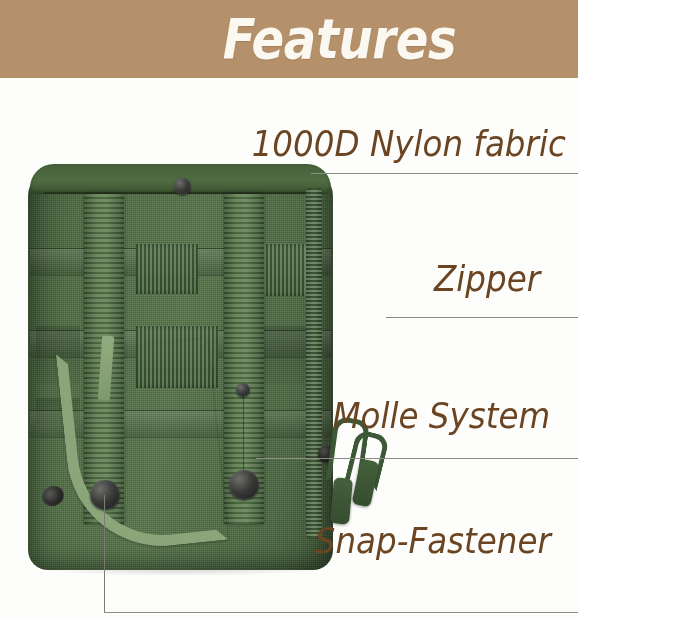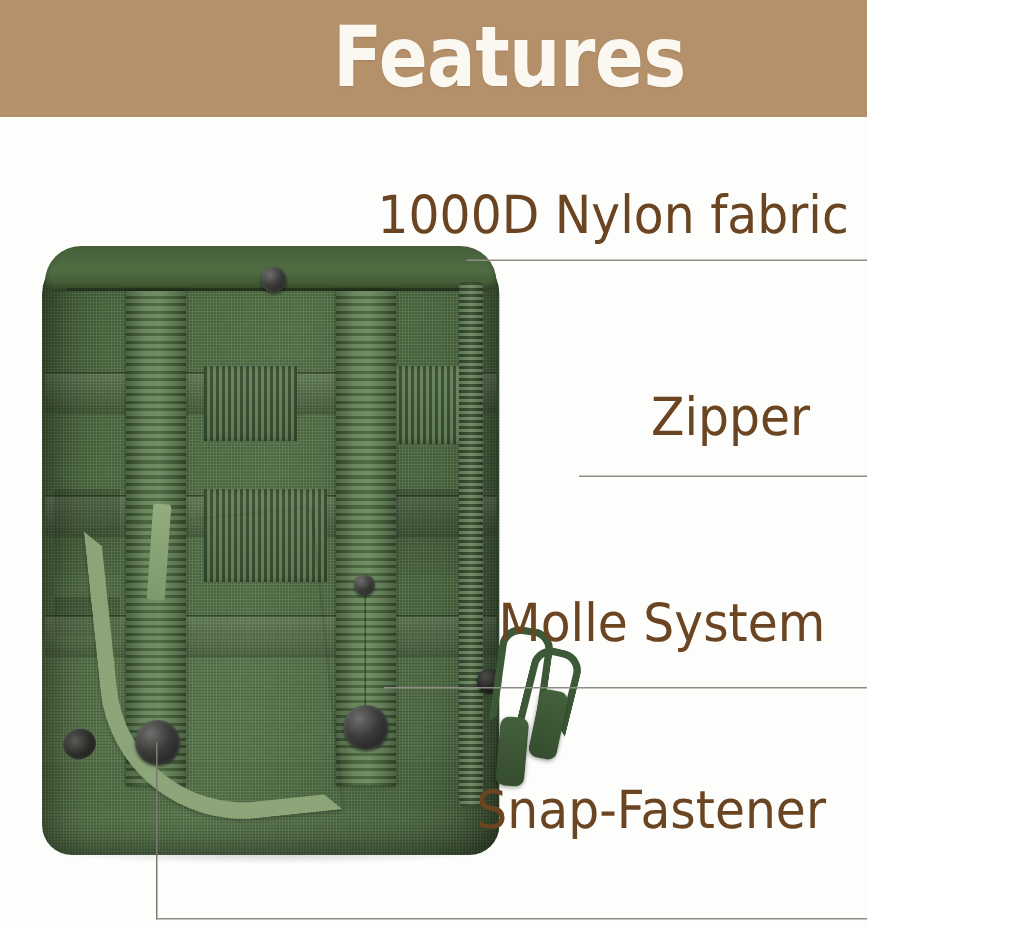--- a/index.html
+++ b/index.html
@@ -9,20 +9,21 @@
   }
   body {
     font-family: "DejaVu Sans", sans-serif;
   }
   #page {
     position: relative;
     width: 578px;
     height: 619px;
     background: #fdfdfc;
     overflow: hidden;
+    font-style: italic;
   }
 
   
   #header-banner {
     position: absolute;
     left: 0; top: 0;
     width: 679px;
     height: 78px;
     background: #b4916a;
   }

